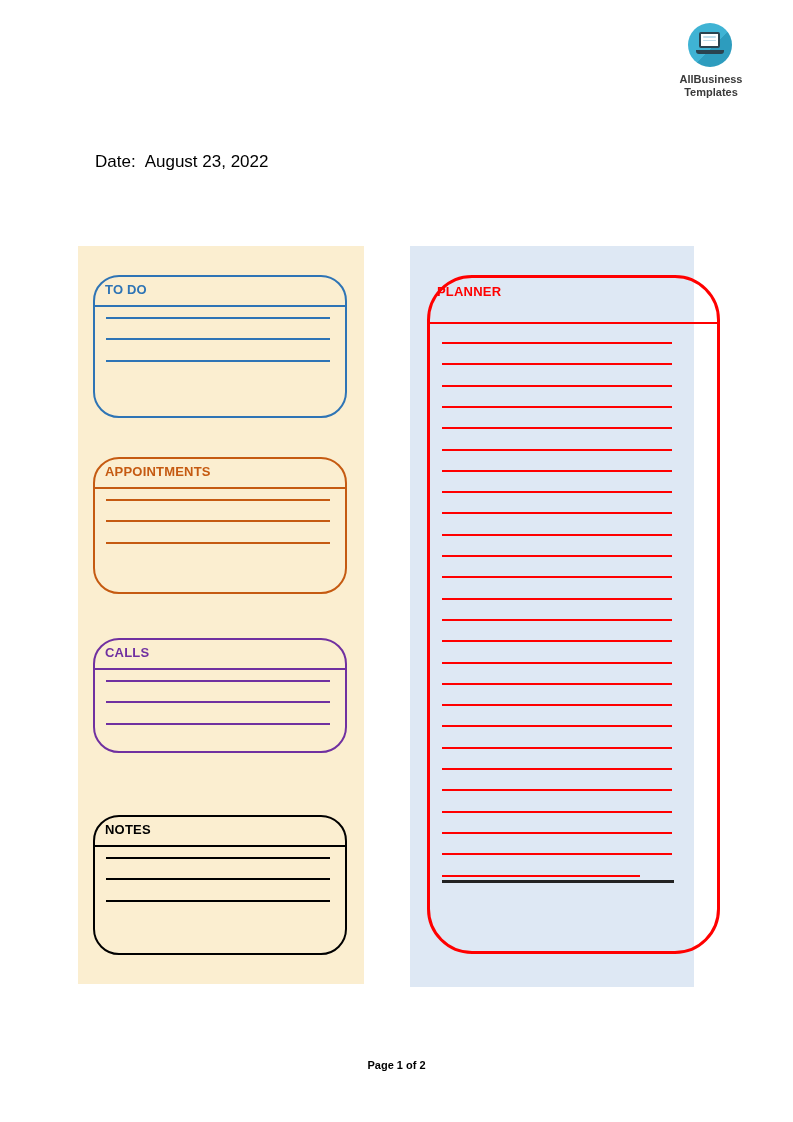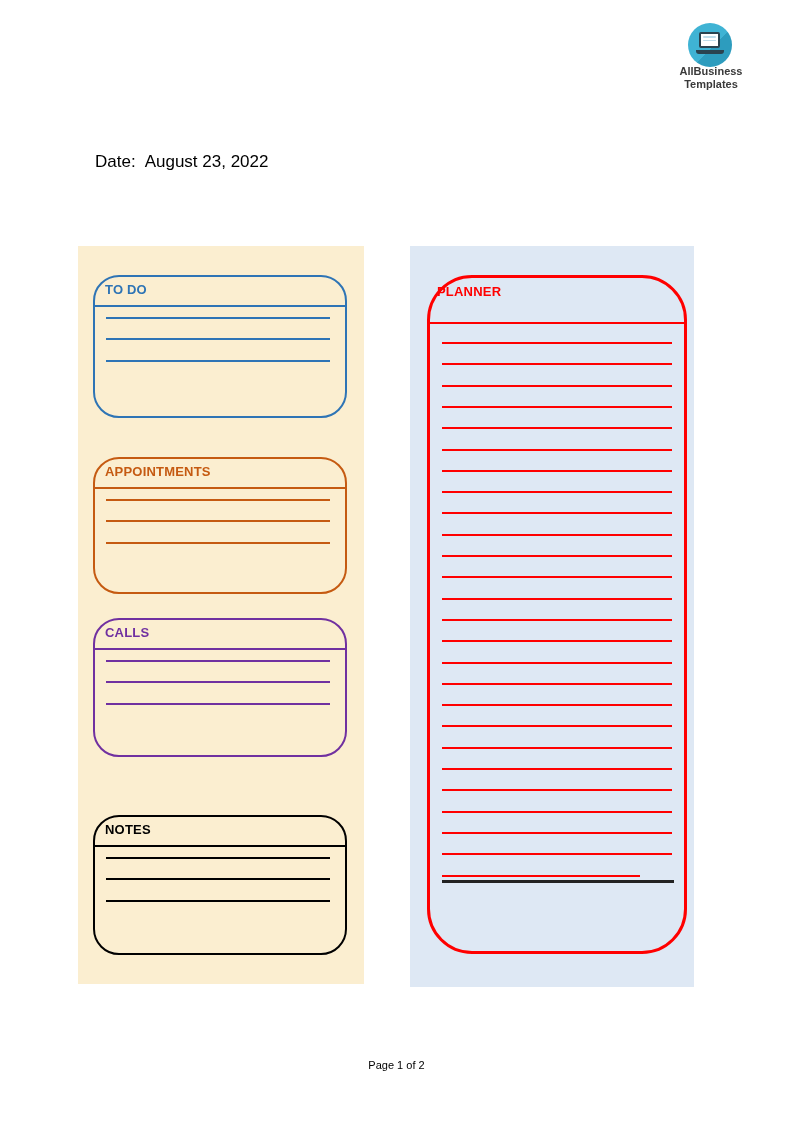--- a/index.html
+++ b/index.html
@@ -41,63 +41,63 @@
   .left-panel{position:absolute;left:78px;top:246px;width:286px;height:738px;}
   .right-panel{position:absolute;left:410px;top:246px;width:284px;height:741px;}
 
   
   .box{
     position:absolute;left:15px;width:254px;box-sizing:border-box;
     border:2.5px solid var(--c);border-radius:26px;
   }
   .s0{top:29px;height:143px;}
   .s1{top:211px;height:137px;}
-  .s2{top:372px;height:139px;}
+  .s2{top:392px;height:115px;}
   .s3{top:569px;height:140px;text-align:center;}
   .box-label{
     position:absolute;left:10px;top:5px;font-size:13px;font-weight:bold;color:var(--c);
     letter-spacing:.2px;
   }
   .box-divider{position:absolute;left:0;right:0;top:28px;border-top:2.5px solid var(--c);}
   .box-lines{position:absolute;left:11px;right:15px;top:40px;}
   .box-lines .rule{height:2px;background:var(--c);margin-bottom:19.3px;}
 
   
   .planner-box{
-    position:absolute;left:17px;top:29px;width:260px;height:679px;box-sizing:border-box;
+    position:absolute;left:17px;top:29px;width:293px;height:679px;box-sizing:border-box;
     border:3px solid var(--c);border-radius:45px;
   }
   .planner-label{
     position:absolute;left:7px;top:6px;font-size:13px;font-weight:bold;color:var(--c);
     letter-spacing:.2px;
   }
   .planner-divider{position:absolute;left:0;right:0;top:44px;border-top:2.5px solid var(--c);}
   .planner-lines{position:absolute;left:0;top:0;right:0;bottom:0;}
   .prule{position:absolute;left:12px;width:230px;height:2px;background:var(--c);}
   .prule.short{width:198px;}
   .prule.black{width:232px;height:2.5px;}
 
   
-  .footer{position:absolute;left:0;right:0;top:1059px;text-align:center;font-size:11px;}
+  .footer{position:absolute;left:0;right:0;top:1059px;text-align:center;font-size:11px;font-weight:bold;}
 </style>
 </head>
 <body>
 
 <div class="page">
 
   <div class="logo-circle" style="background: linear-gradient(135deg, rgb(63, 179, 212) 55%, rgb(45, 156, 190) 55%);">
     <div class="laptop">
       <div class="laptop-screen">
         <div class="ln"></div>
         <div class="ln"></div>
       </div>
       <div class="laptop-base"></div>
     </div>
   </div>
-  <div class="logo-text" style="color: rgb(58, 58, 58);">
+  <div class="logo-text" style="color: rgb(58, 58, 58); margin-top: 8px;">
     <div>AllBusiness</div>
     <div>Templates</div>
   </div>
 
 
   <div class="date-row">
     <span class="lbl">Date:</span><span>August 23, 2022</span>
   </div>
 
 

